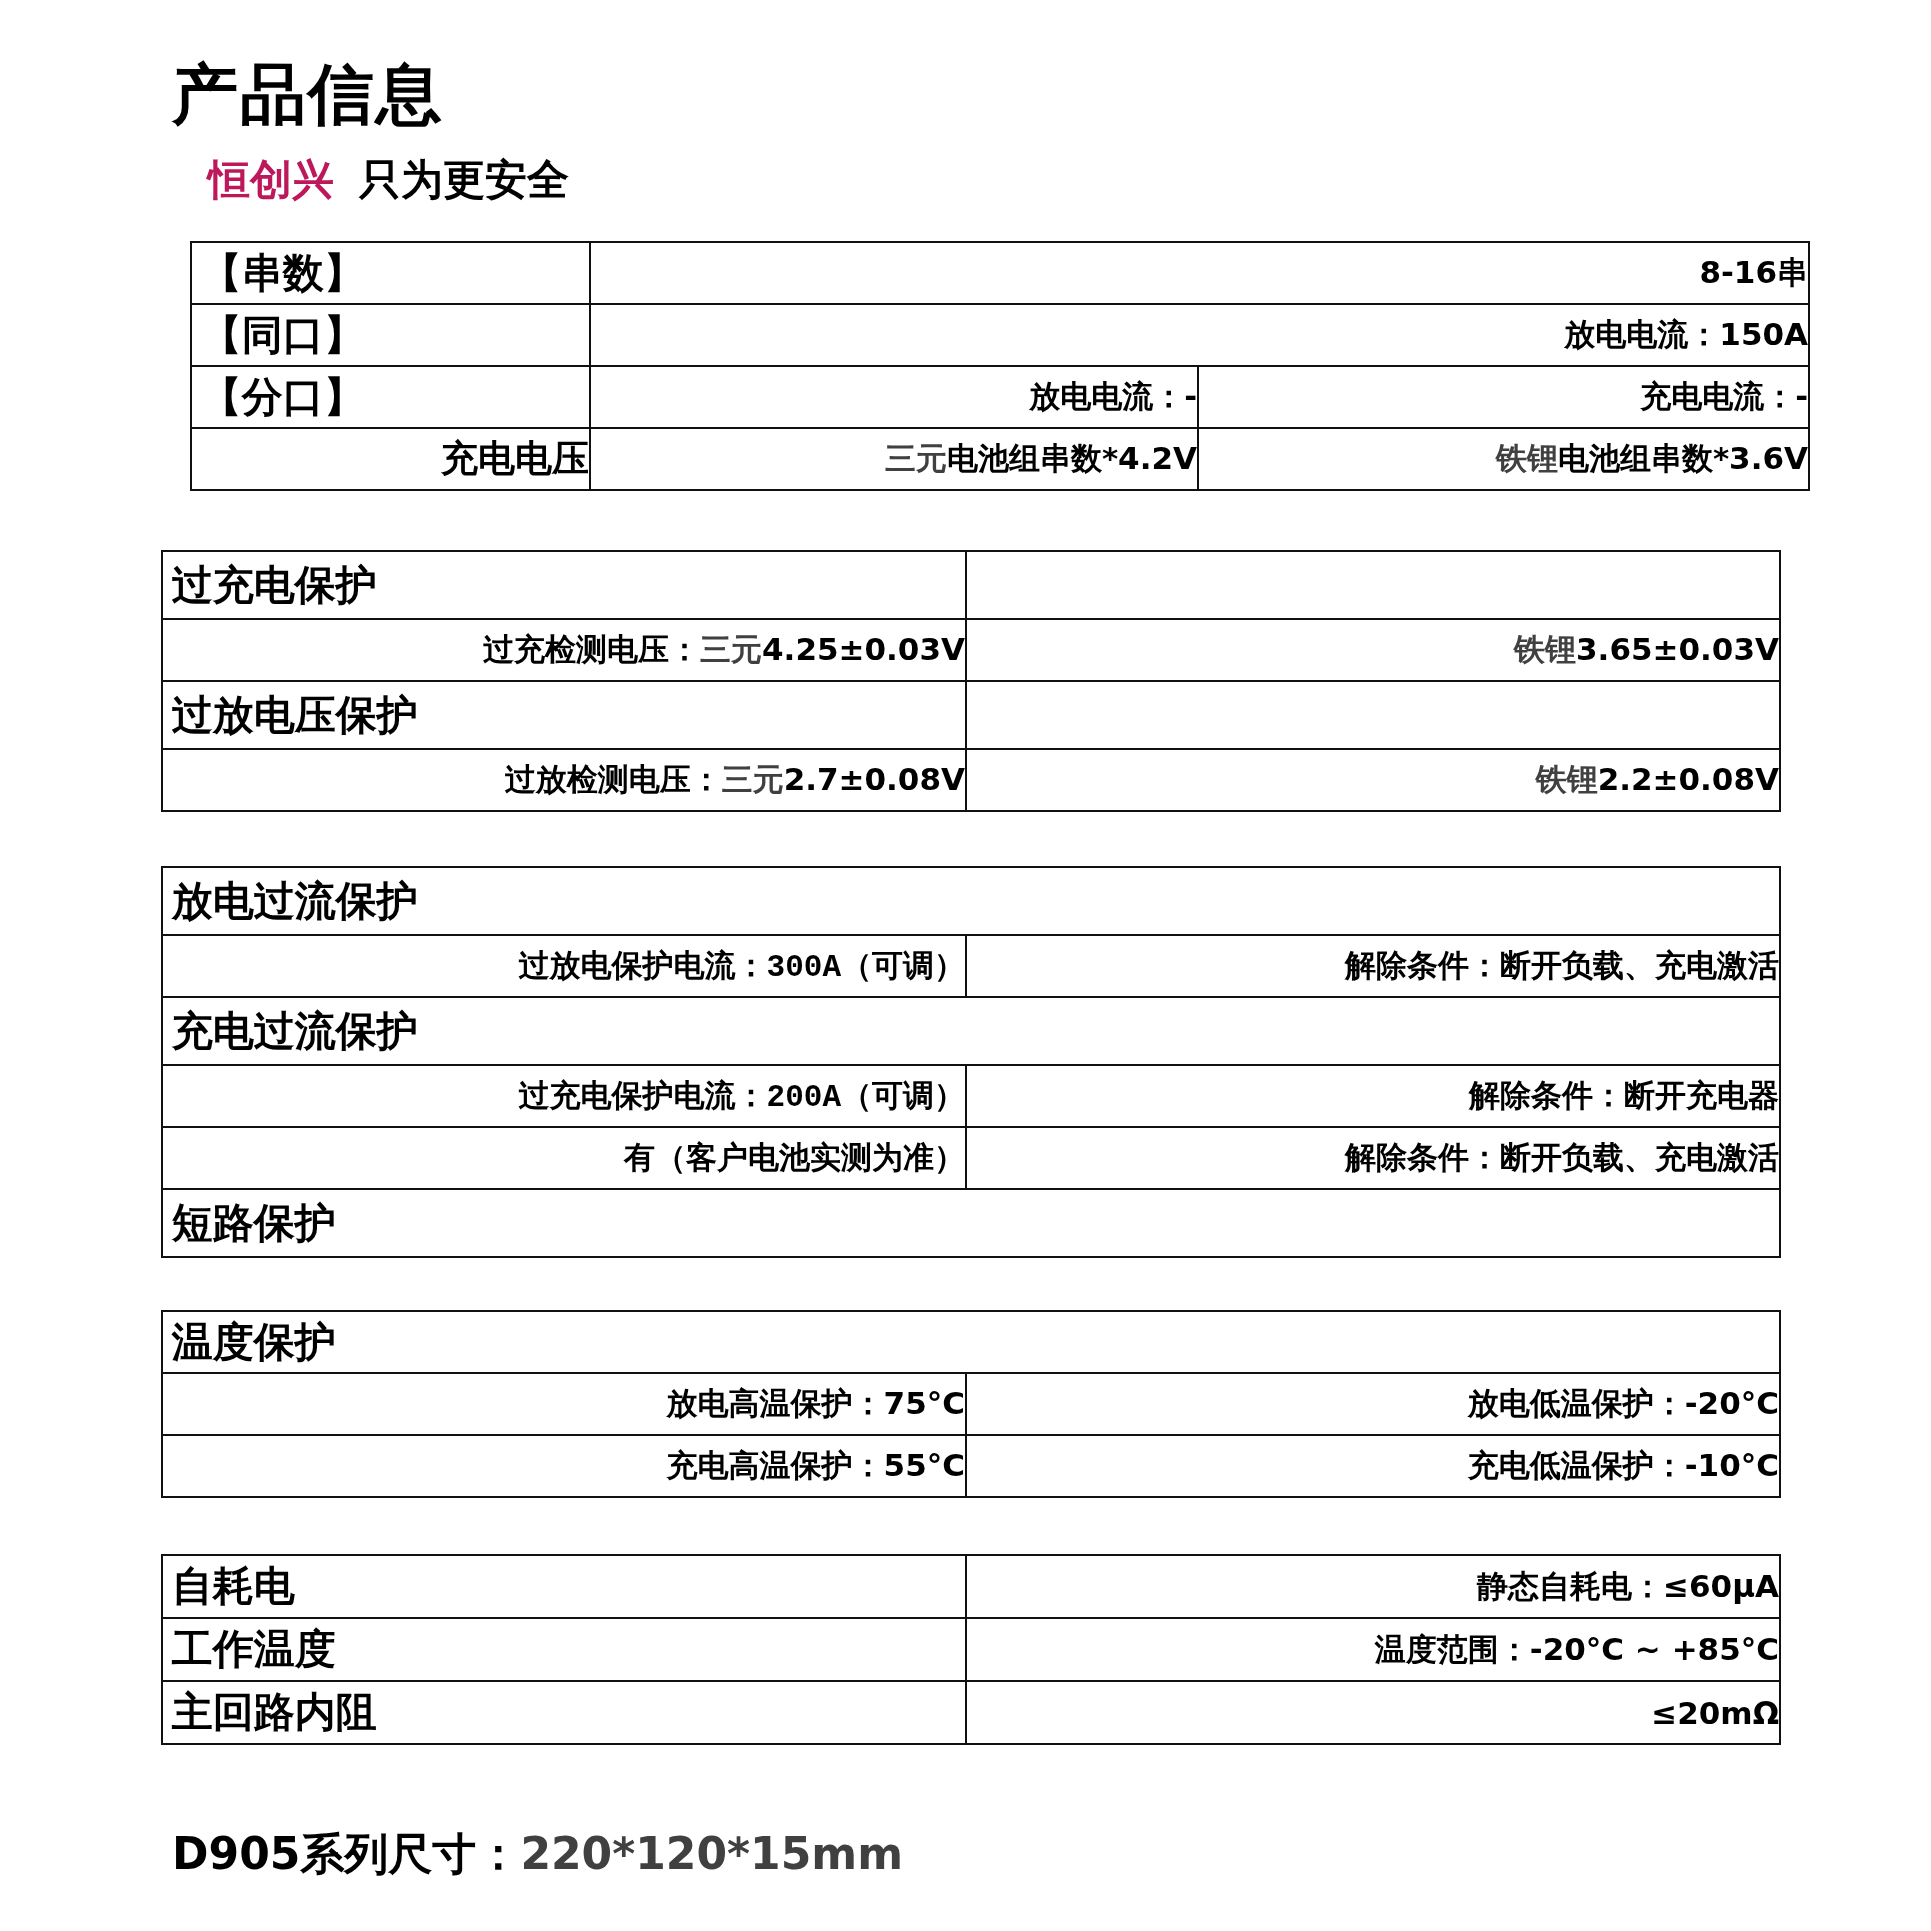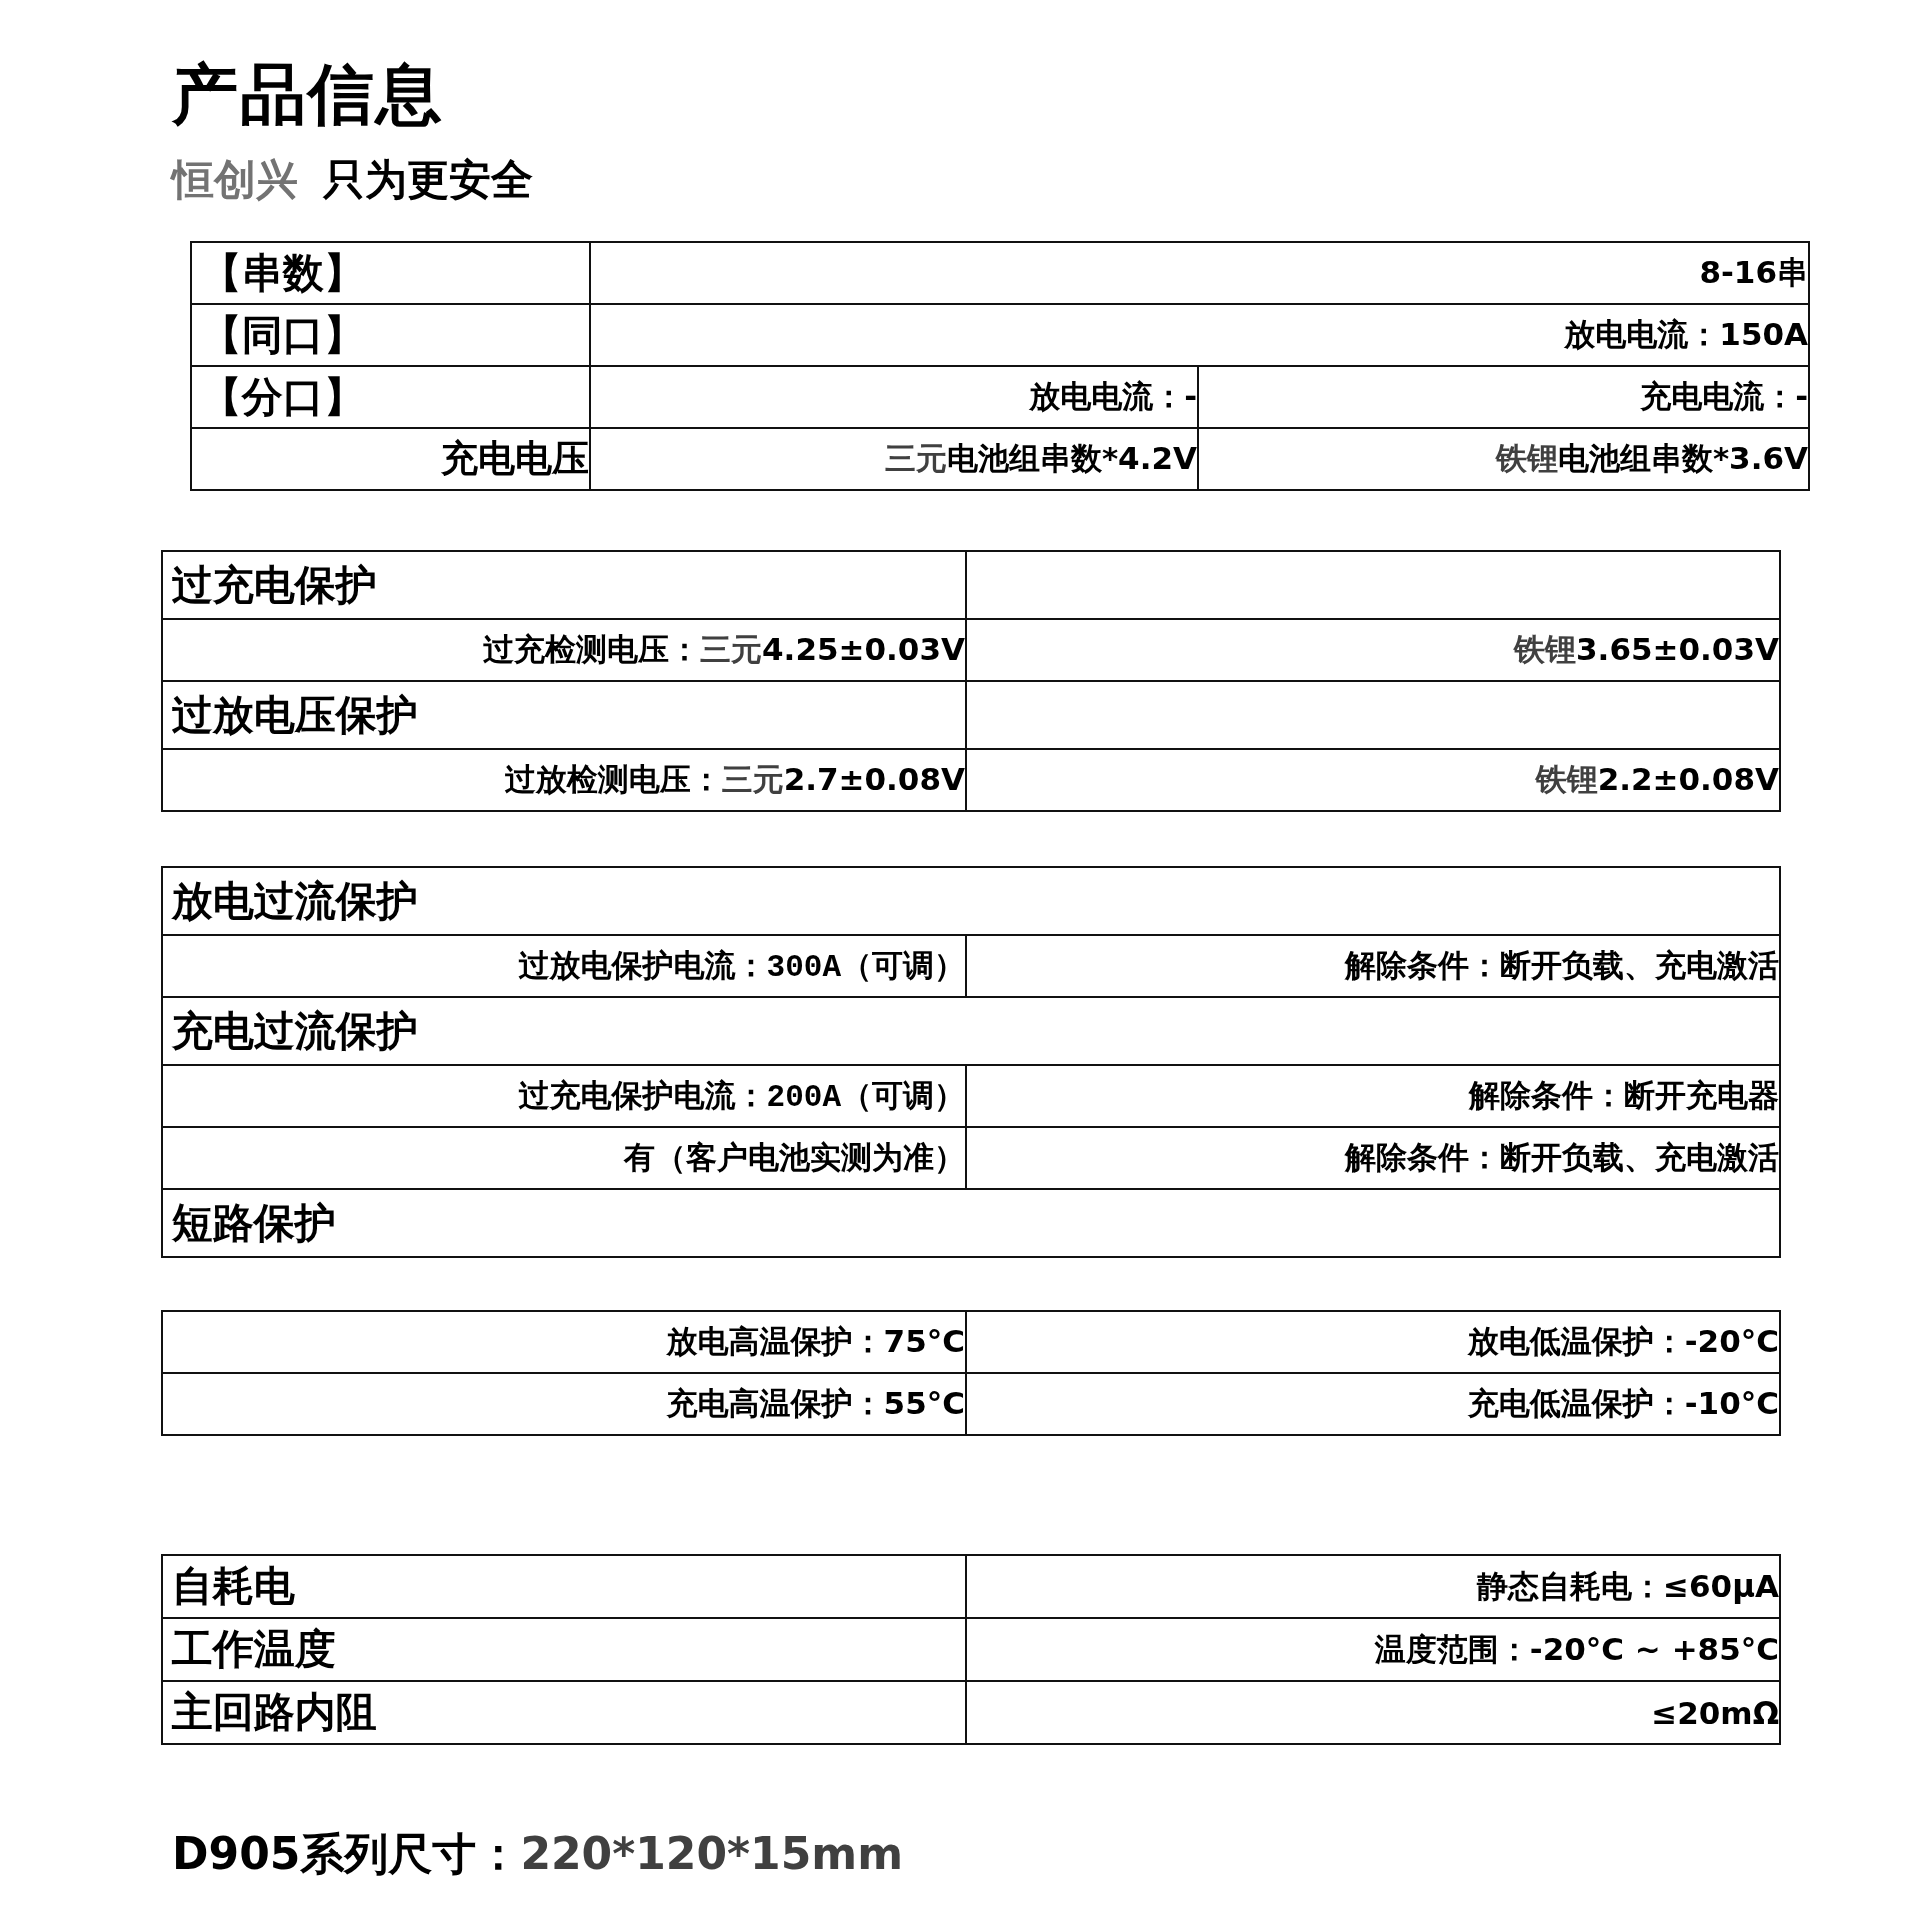--- a/index.html
+++ b/index.html
@@ -1,20 +1,20 @@
 <!DOCTYPE html>
 <html><head>
 <meta charset="utf-8">
 <style>
   html,body{margin:0;padding:0;background:#ffffff;}
   body{width:1931px;height:1931px;position:relative;overflow:hidden;
        font-family:"DejaVu Sans","Liberation Sans",sans-serif;color:#000;font-weight:bold;}
   .title{position:absolute;left:172px;top:46px;font-size:66px;line-height:97px;letter-spacing:1.9px;}
   .tagline{position:absolute;left:172px;top:153px;font-size:42px;line-height:54px;}
-  .tagline .brand{color:#737373;margin-right:25px;}
+  .tagline .brand{color:#be185d;margin-right:25px;margin-left:36px;}
   .green{color:#404040;}
   table.spec{position:absolute;left:161px;width:1618px;border-collapse:collapse;table-layout:fixed;}
   table.spec td{border:2.9px solid #111;padding:0 0 0 8.7px;vertical-align:middle;white-space:nowrap;overflow:hidden;}
   .fs-md{font-size:31px;text-align:right;}
   .fs-lg{font-size:41px;}
   #t1{top:241px;margin-left:29px;} #t1 td{height:60px;}
   #t2{top:550px;} #t2 td.h{height:66px;} #t2 td.r{height:60px;}
   #t3{top:866px;} #t3 td.h{height:66px;} #t3 td.r{height:60px;font-family:Liberation Mono, monospace;}
   #t4{top:1310px;} #t4 td.h{height:60px;} #t4 td.r{height:60px;}
   #t5{top:1554px;padding-left:48px;} #t5 td{height:61px;}
@@ -110,20 +110,23 @@
   </tr>
 </tbody>
   </table>
 
 <table class="spec" id="t4">
   <colgroup>
       <col style="width:804px">
       <col style="width:814px">
     </colgroup>
   <tbody>
+      <tr>
+    <td class="h fs-lg" colspan="2">温度保护</td>
+  </tr>
   <tr>
     <td class="r fs-md">放电高温保护：75°C</td>
     <td class="r fs-md">放电低温保护：-20°C</td>
   </tr>
   <tr>
     <td class="r fs-md">充电高温保护：55°C</td>
     <td class="r fs-md">充电低温保护：-10°C</td>
   </tr>
 </tbody>
   </table>

